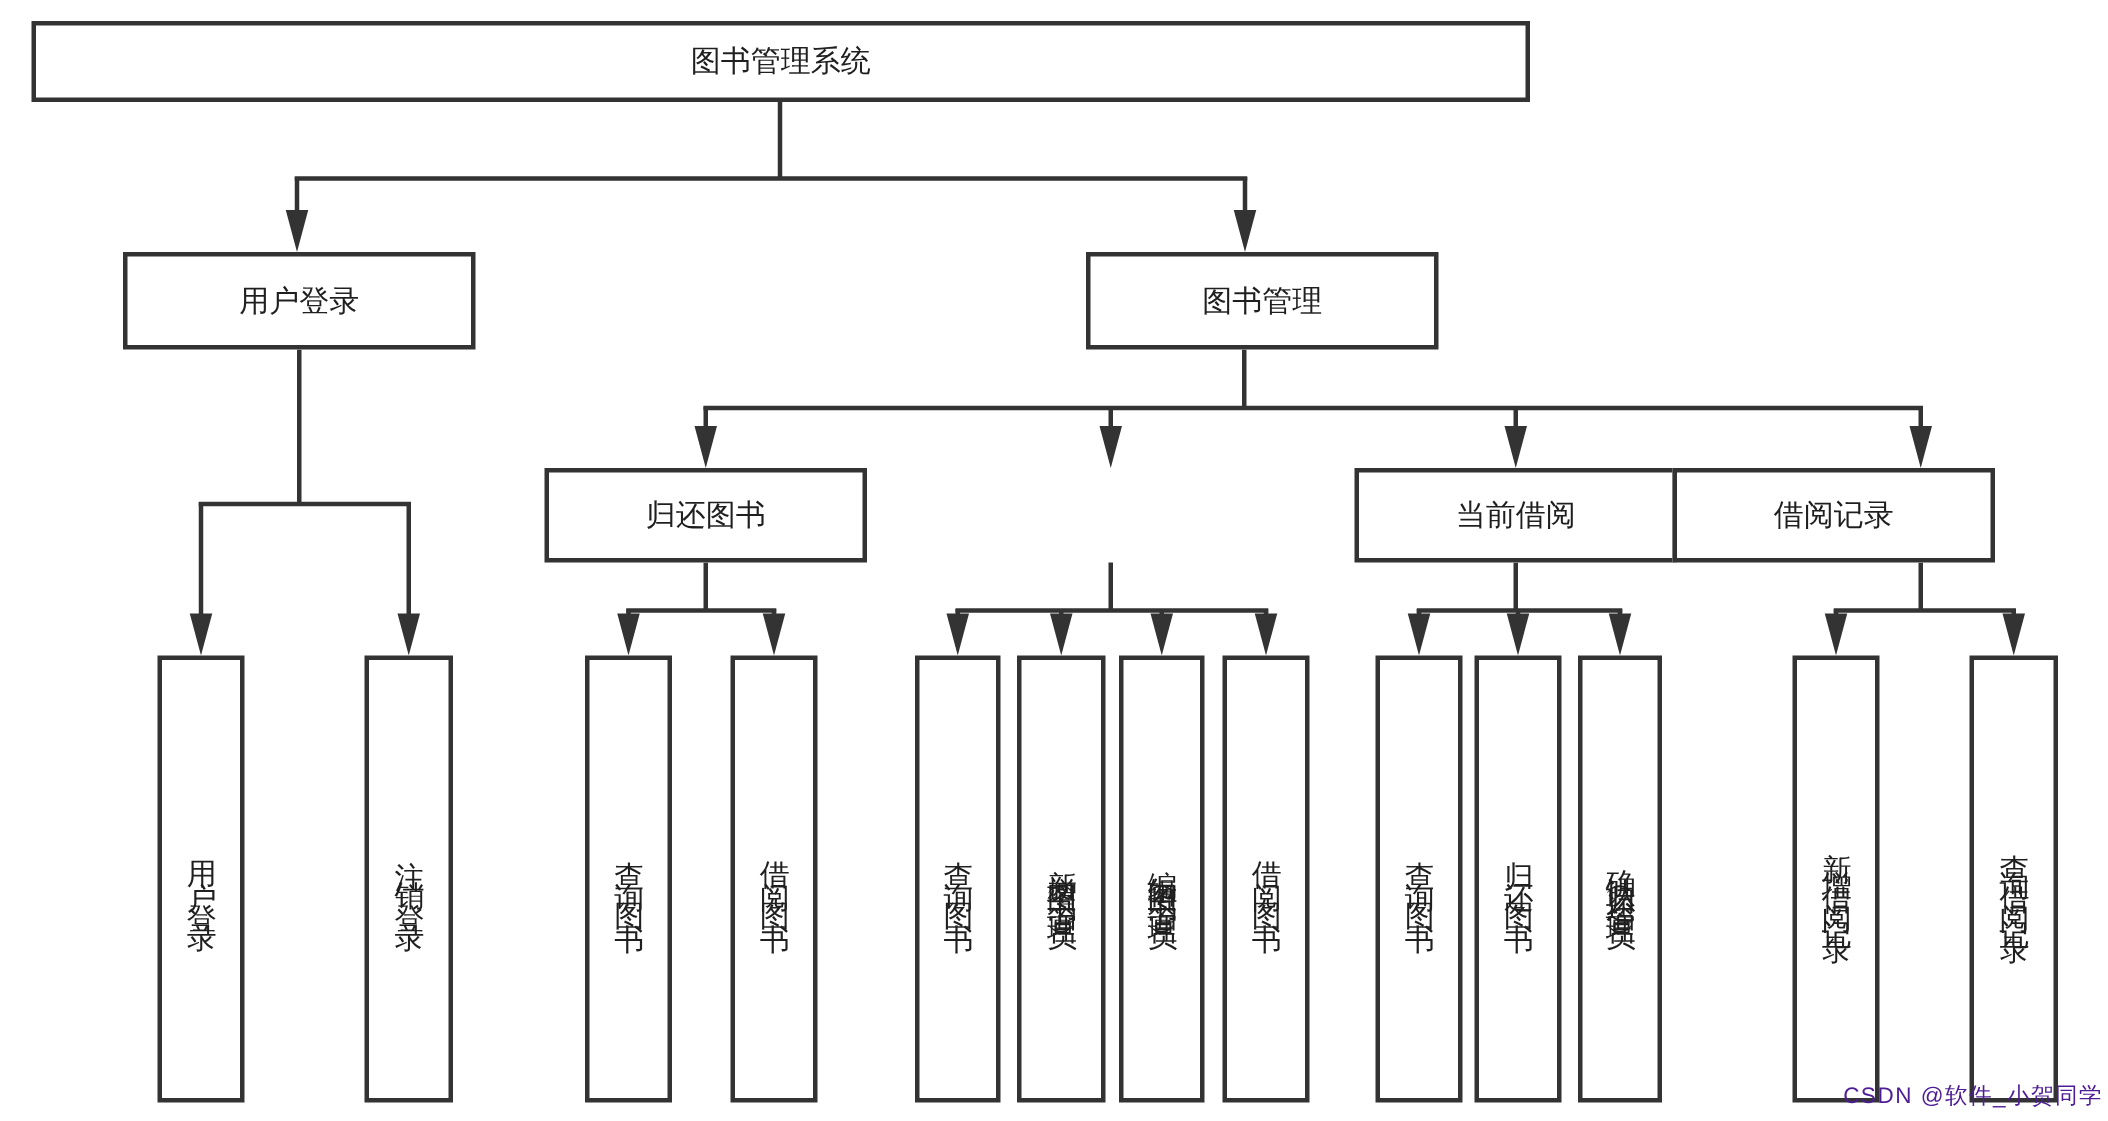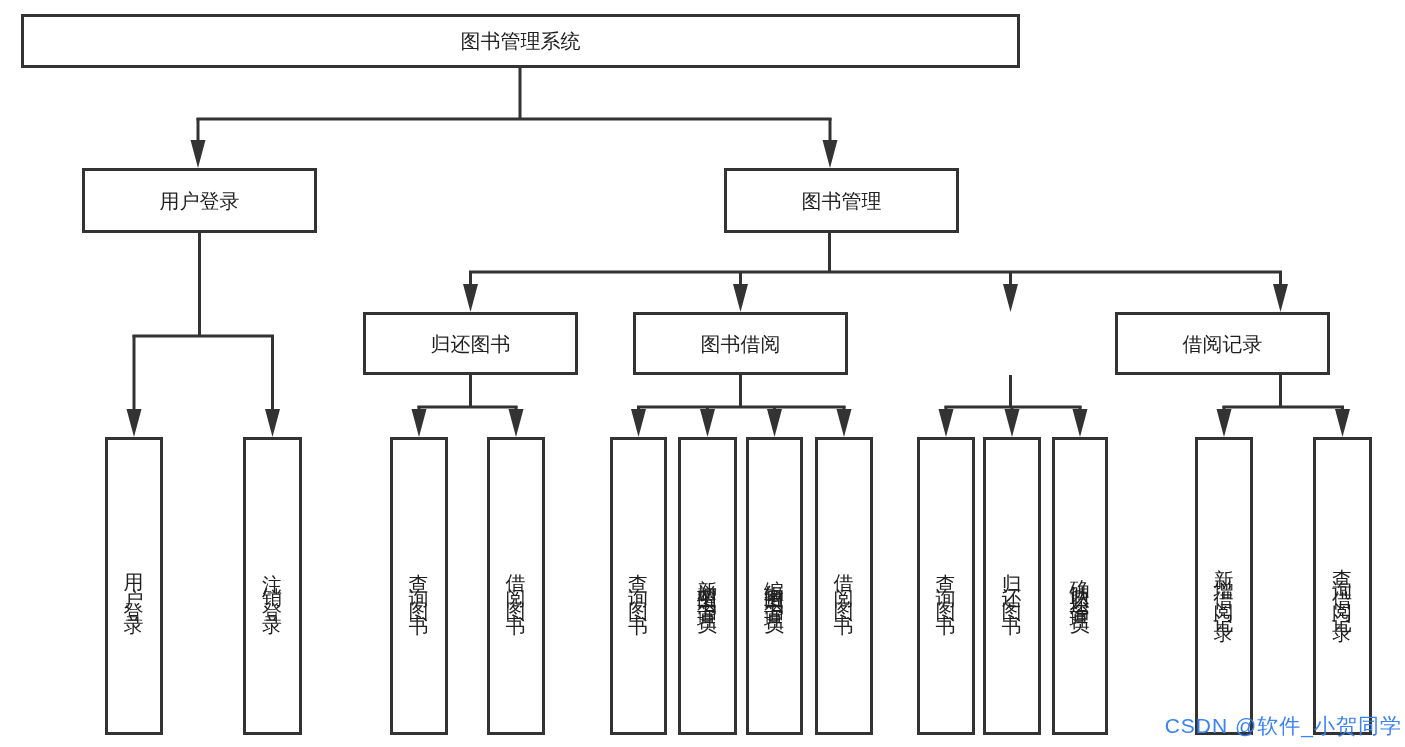--- a/index.html
+++ b/index.html
@@ -65,22 +65,22 @@
   .leaf-c3 { left: 815px;  width: 58px; }
   .leaf-d0 { left: 917px;  width: 58px; }
   .leaf-d1 { left: 983px;  width: 58px; }
   .leaf-d2 { left: 1052px; width: 56px; }
   .leaf-e0 { left: 1195px; width: 58px; }
   .leaf-e1 { left: 1313px; width: 59px; }
   .watermark {
     position: absolute;
     right: 3px;
     bottom: 7px;
-    color: #3b82f6;
-    font-size: 21px;
+    color: #4c1d95;
+    font-size: 15px;
     letter-spacing: 1px;
     z-index: 5;
   }
 </style>
 </head>
 <body>
 
 <div class="stage">
 
   <svg class="connector-layer" width="1405" height="747" viewBox="0 0 1405 747" xmlns="http://www.w3.org/2000/svg">
@@ -150,21 +150,21 @@
       <polygon points="1335,409 1350,409 1342.5,437"></polygon>
     </g>
   </svg>
 
   <div class="box root">图书管理系统</div>
 
   <div class="box lv2-a">用户登录</div>
   <div class="box lv2-b">图书管理</div>
 
   <div class="box lv3 lv3-0">归还图书</div>
-  <div class="box lv3 lv3-1">图书借阅</div>
+  <div class="box lv3 lv3-2">当前借阅</div>
   <div class="box lv3 lv3-3">借阅记录</div>
 
   <div class="box leaf v4 leaf-a0">用户登录</div>
   <div class="box leaf v4 leaf-a1">注销登录</div>
 
   <div class="box leaf v4 leaf-b0">查询图书</div>
   <div class="box leaf v4 leaf-b1">借阅图书</div>
 
   <div class="box leaf v4 leaf-c0">查询图书</div>
   <div class="box leaf v9 leaf-c1">新增图书（管理员）</div>

